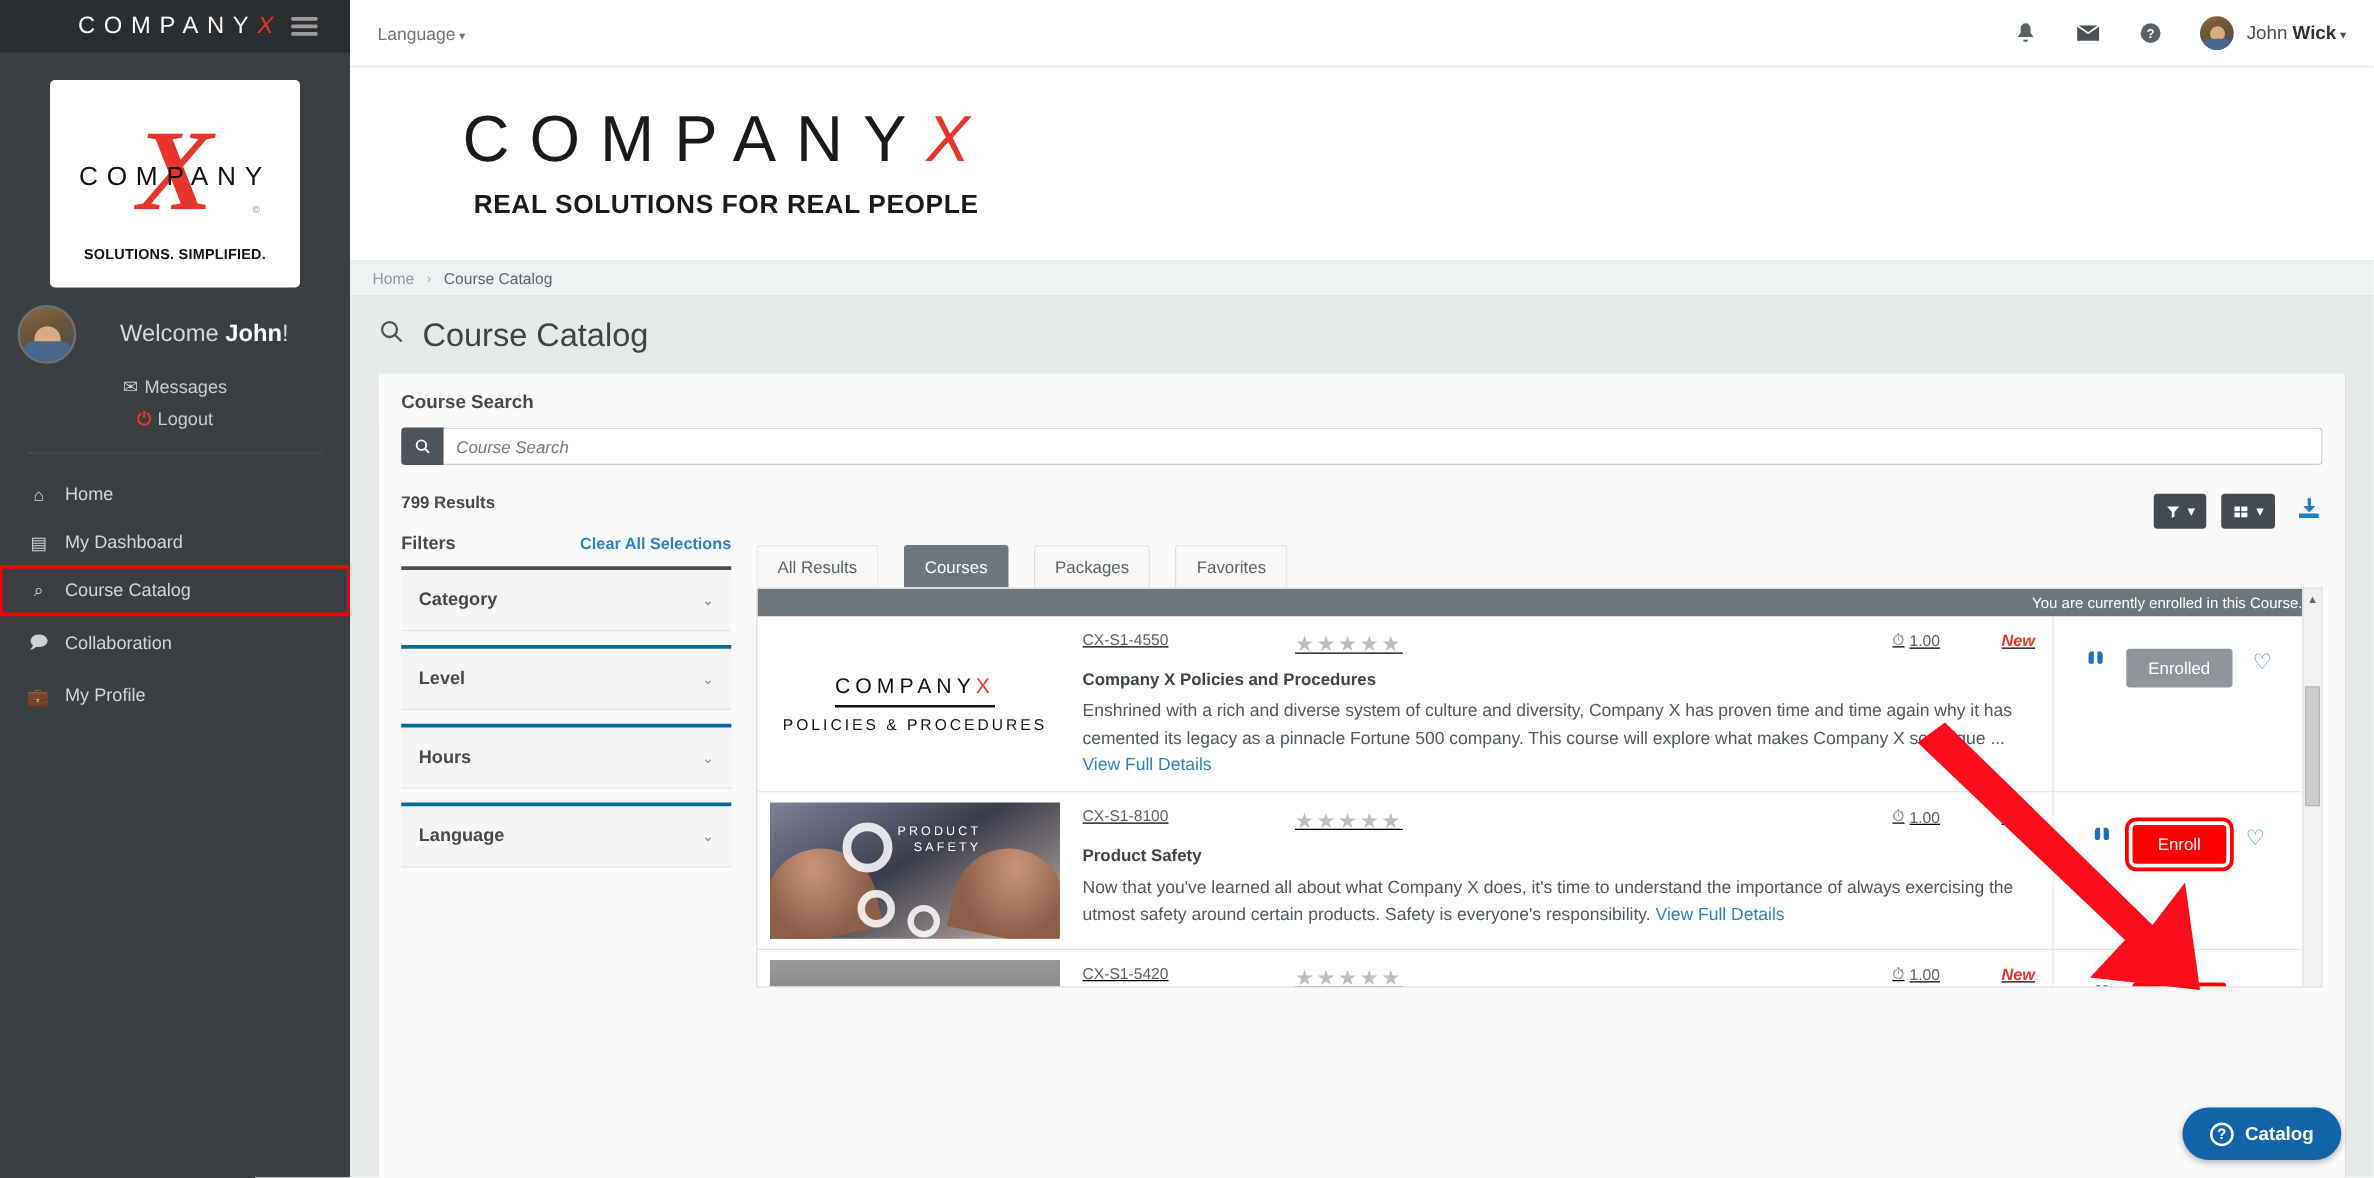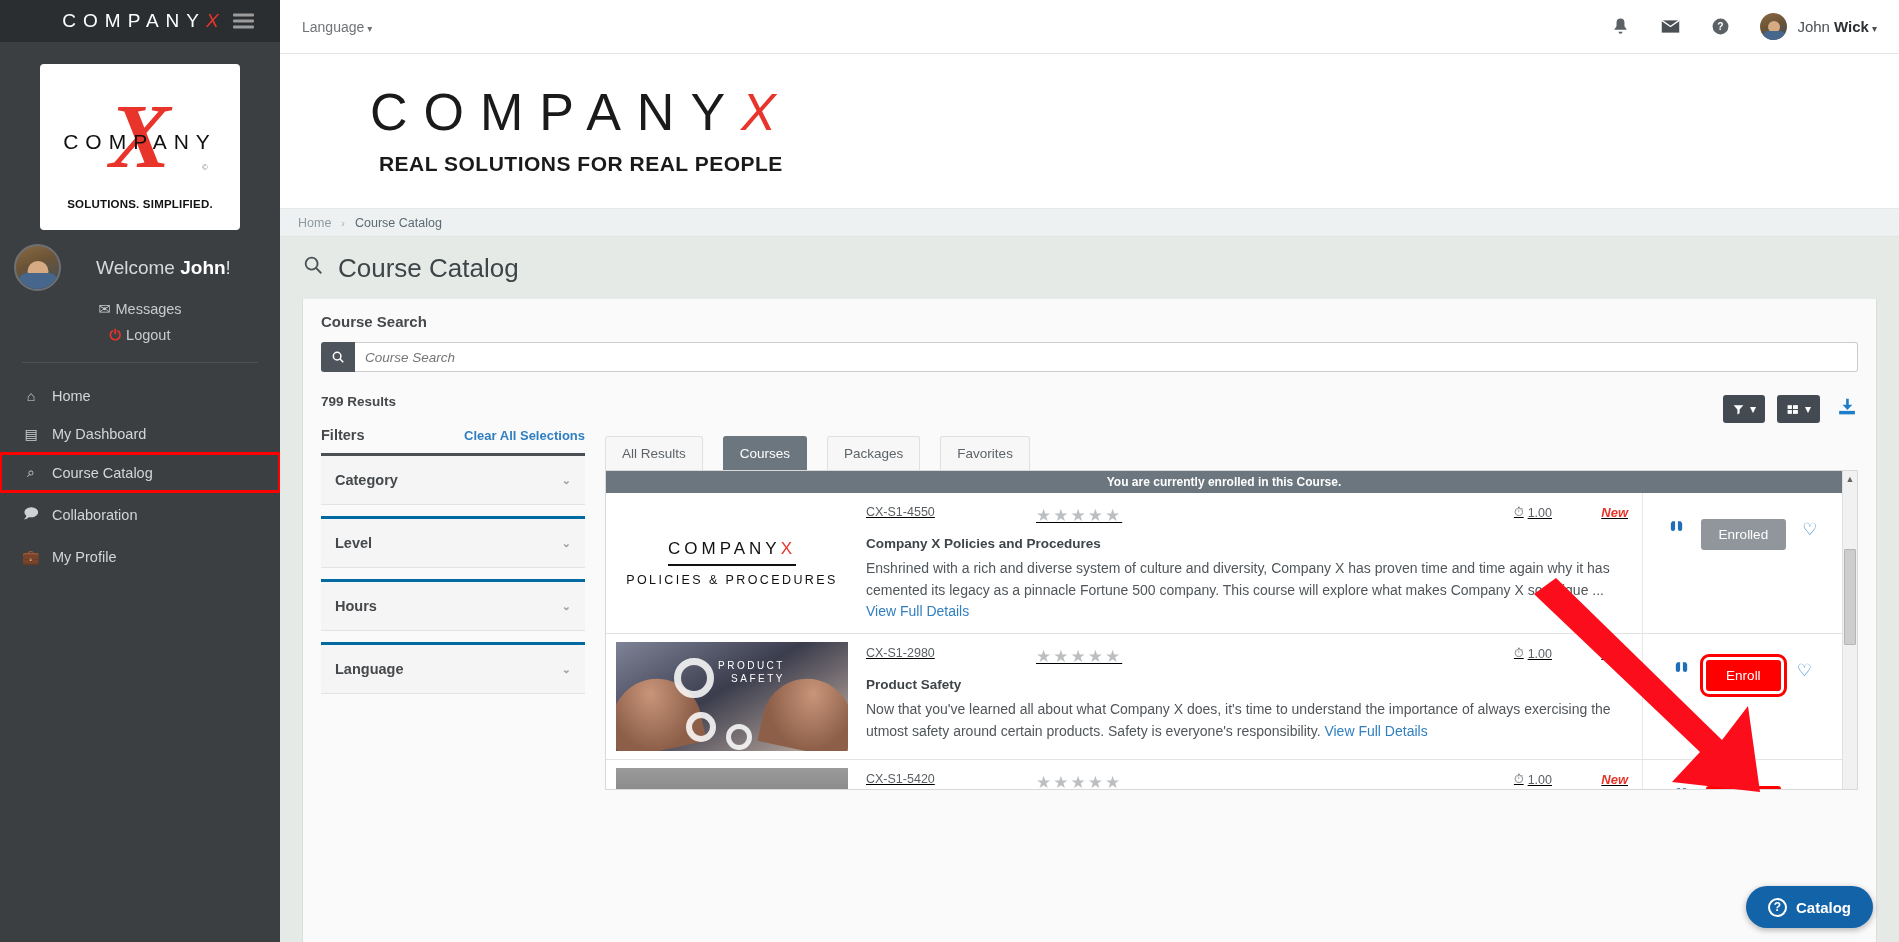--- a/index.html
+++ b/index.html
@@ -220,22 +220,22 @@
   }
   .tab.active { background: #6b767e; color: #fff; border-color: #6b767e; }
 
   .cards-wrap {
     border: 1px solid #d9d9d9; background: #fff; position: relative;
     height: 320px; overflow: hidden; display: flex;
   }
   .cards-scroll { flex: 1; overflow: hidden; }
   .card { border-bottom: 1px solid #e3e3e3; background: #fff; }
   .card-banner {
-    background: #6b767e; color: #fff; text-align: center;
-    font-size: 12px; padding: 4px 0; font-weight: 700;
+    background: #6b767e; color: #fff; text-align: right;
+    font-size: 12px; padding: 4px 0; font-weight: 400;
   }
   .card-body { display: flex; min-height: 125px; }
   .card-thumb {
     width: 232px; flex: 0 0 232px; margin: 8px 0 8px 10px;
     display: flex; align-items: center; justify-content: center;
     position: relative; overflow: hidden;
   }
   .thumb-pp { background: #fff; flex-direction: column; }
   .thumb-pp .t1 {
     font-size: 17px; letter-spacing: 4px; color: #111;
@@ -571,21 +571,21 @@
                       <div class="gear g1"></div>
                       <div class="gear g2"></div>
                       <div class="gear g3"></div>
                       <div class="pslabel">
                         <div>PRODUCT</div>
                         <div>SAFETY</div>
                       </div>
                     </div>
                     <div class="card-mid">
                       <div class="card-top-row">
-                        <span class="course-code">CX-S1-2980</span>
+                        <span class="course-code">CX-S1-8100</span>
                         <span class="stars">★★★★★</span>
                         <span class="hours">
                           <span>⏱</span>
                             <span>1.00</span>
                         </span>
                         <span class="new-badge">New</span>
                       </div>
                       <div class="course-title">Product Safety</div>
                       <div class="course-desc">
                         <span>Now that you've learned all about what Company X does, it's time to understand the importance of always exercising the utmost safety around certain products. Safety is everyone's responsibility.</span>

